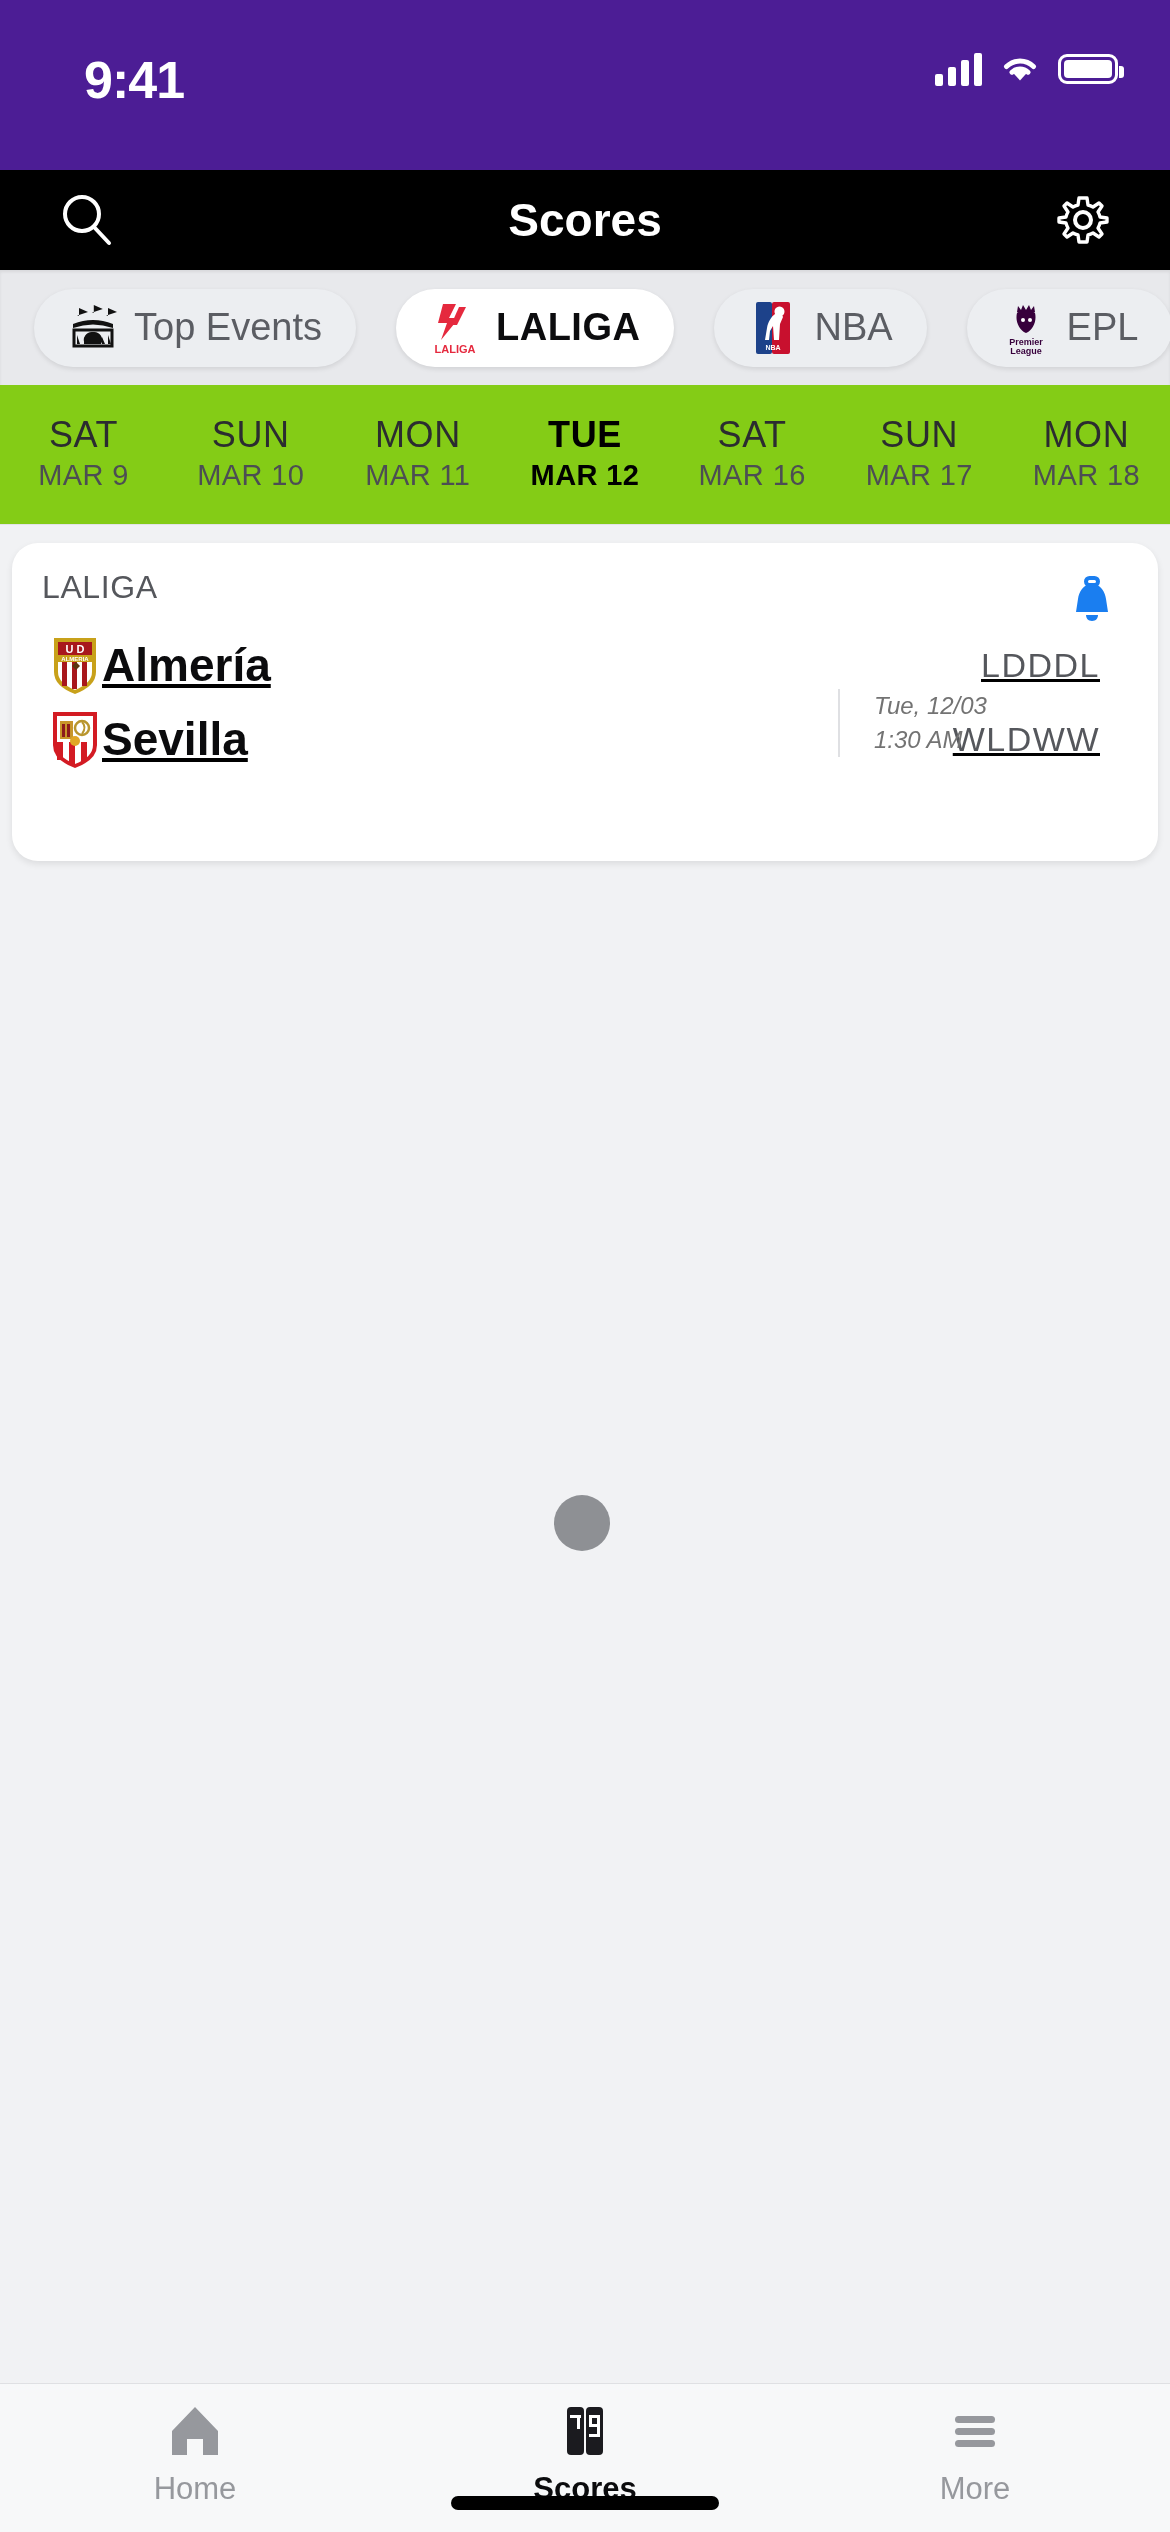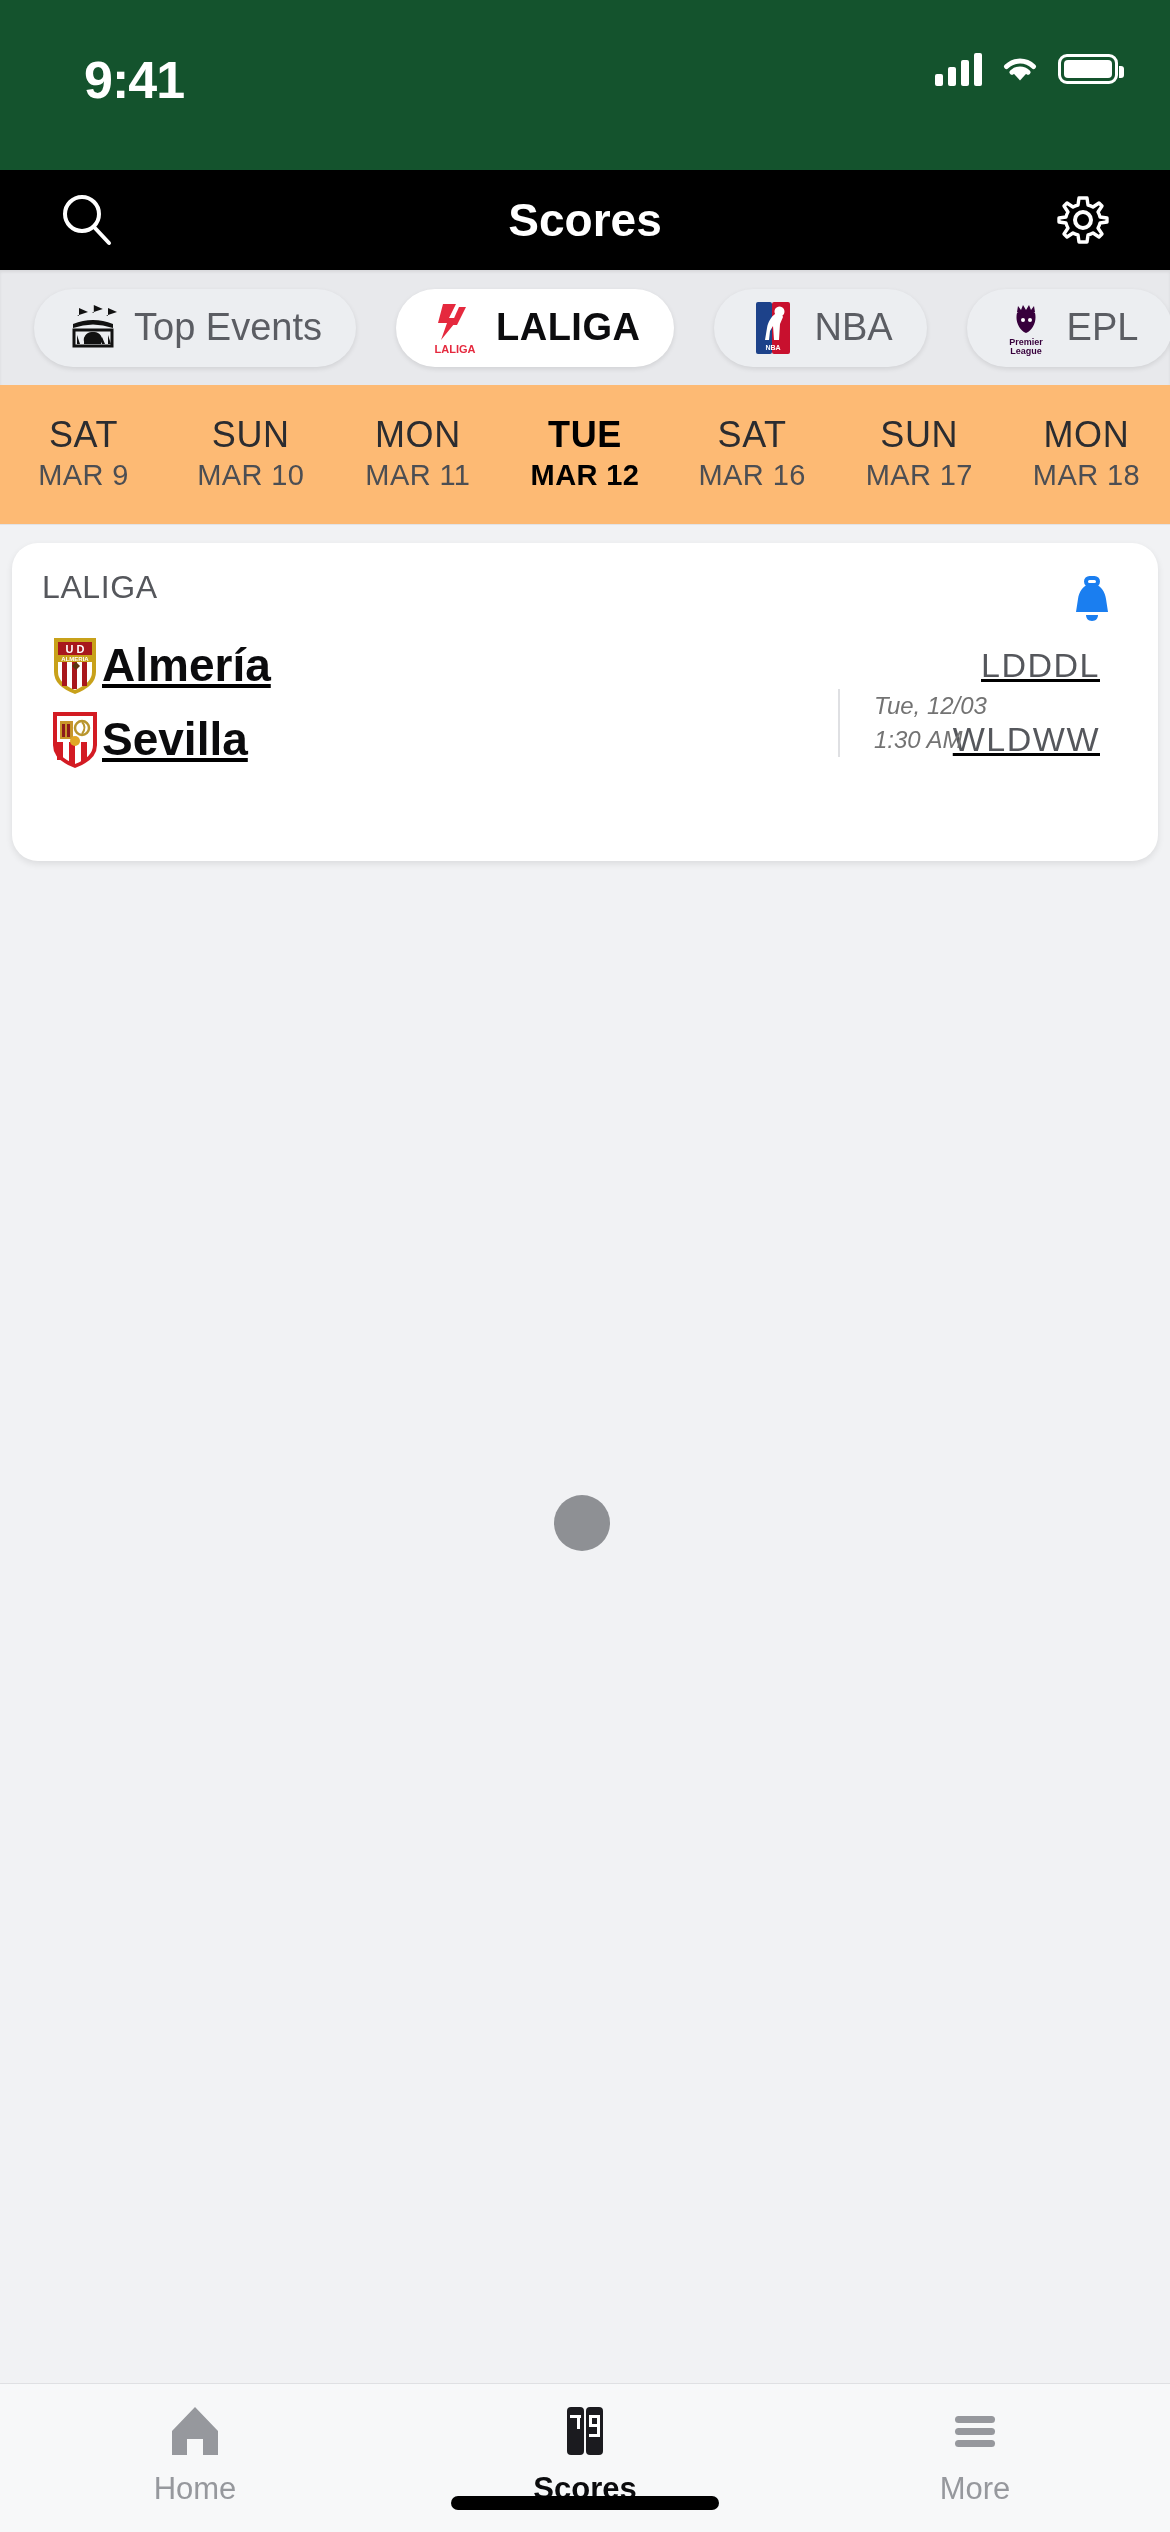--- a/index.html
+++ b/index.html
@@ -6,21 +6,21 @@
   html,body { width:1170px; height:2532px; }
   body {
     font-family:"Liberation Sans", sans-serif;
     background:#f1f2f4;
     overflow:hidden;
     position:relative;
   }
 
   
   #status-bar{
-    height:170px; background:#14532d; position:relative;
+    height:170px; background:#4c1d95; position:relative;
     display:flex; align-items:center;
   }
   #status-time{
     position:absolute; left:84px; top:50px;
     color:#fff; font-size:52px; font-weight:600; letter-spacing:-1px;
   }
   #status-right{
     position:absolute; right:52px; top:52px;
     display:flex; align-items:center; gap:18px;
   }
@@ -58,21 +58,21 @@
     box-shadow:0 2px 5px rgba(0,0,0,.10);
   }
   .chip.active{ background:#fff; }
   .chip-label{ font-size:38px; color:#5b5d63; white-space:nowrap; }
   .chip.active .chip-label{ color:#0c0c0e; font-weight:700; letter-spacing:.5px;}
   .chip-ico{ width:50px; height:54px; flex:0 0 auto; display:flex;
              align-items:center; justify-content:center; }
 
   
   #date-strip{
-    height:140px; background:#fdba74;
+    height:140px; background:#84cc16;
     display:flex; align-items:center;
     border-bottom:1px solid #e2e3e6;
   }
   .dcell{ flex:1 1 0; text-align:center; }
   .dday{ font-size:36px; color:#2b2c30; letter-spacing:.6px; line-height:1.18;}
   .ddate{ font-size:29px; color:#4c4e53; letter-spacing:.4px; line-height:1.35;}
   .dcell.sel .dday{ font-weight:700; color:#000; }
   .dcell.sel .ddate{ font-weight:700; color:#000; }
 
   

